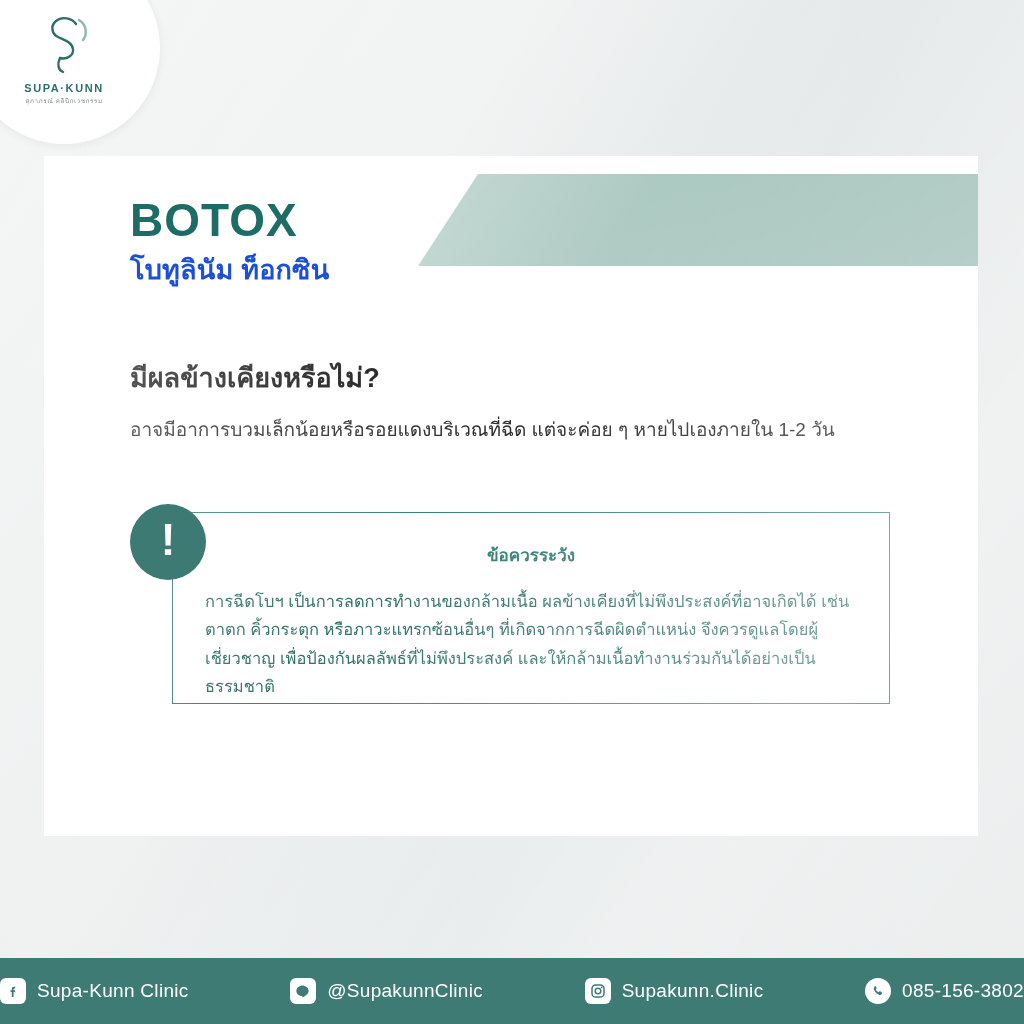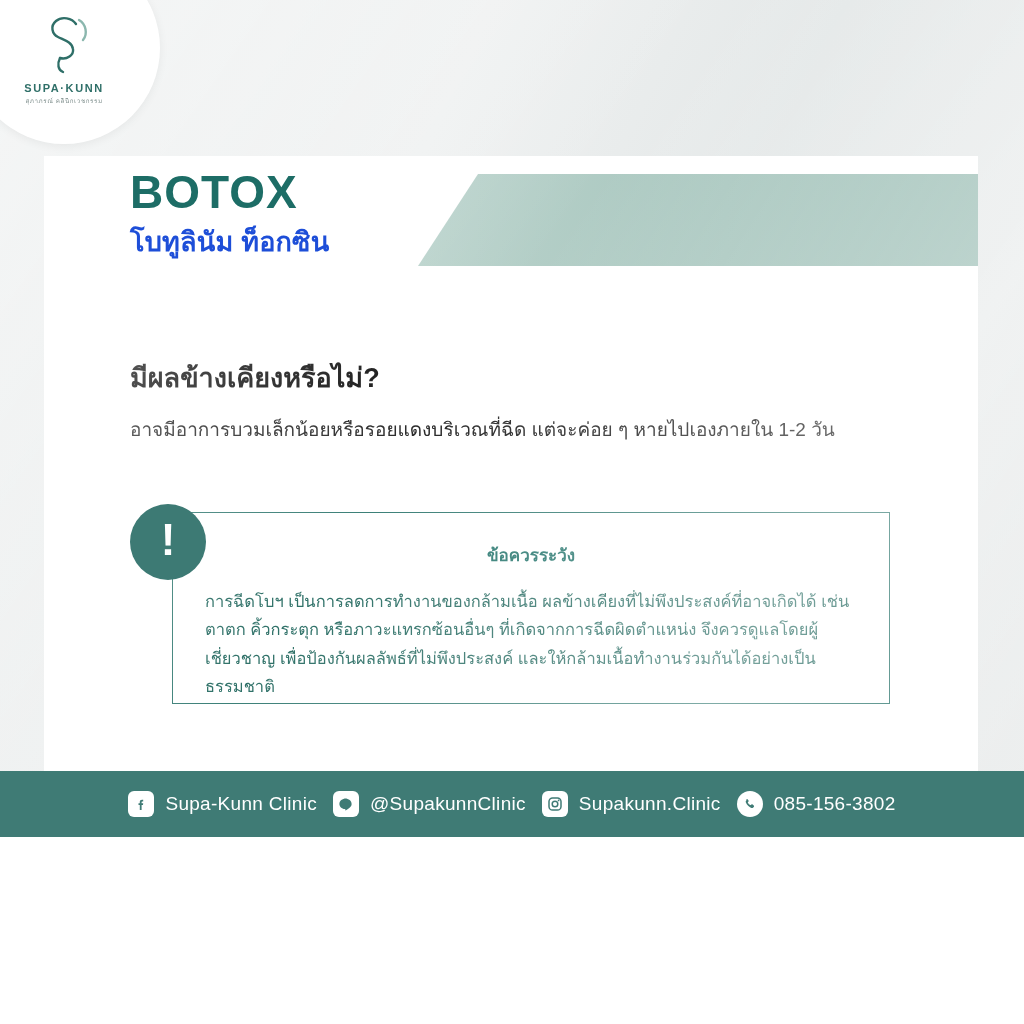--- a/index.html
+++ b/index.html
@@ -3,21 +3,21 @@
 <meta charset="utf-8">
 <style>
   * { box-sizing: border-box; margin: 0; padding: 0; }
   html, body {
     width: 1024px; height: 1024px;
     font-family: "Liberation Sans", sans-serif;
     overflow: hidden;
   }
   .poster {
     position: relative;
-    width: 1024px; height: 837px;
+    width: 1024px; height: 1024px;
     background: linear-gradient(115deg, #e9ecec 0%, #eff1f1 35%, #e4e8e8 60%, #eceeee 100%);
   }
   
   .poster::after {
     content: "";
     position: absolute; inset: 0;
     background: linear-gradient(125deg, rgba(255,255,255,0.55) 0%, rgba(255,255,255,0) 45%, rgba(255,255,255,0.35) 75%, rgba(255,255,255,0) 100%);
     pointer-events: none;
   }
 
@@ -64,21 +64,21 @@
     overflow: hidden;
   }
   .band-shape {
     position: absolute;
     right: 0; top: 0;
     width: 560px; height: 92px;
   }
 
   .title-wrap {
     position: absolute;
-    left: 86px; top: 12px;
+    left: 86px; top: 40px;
     z-index: 3;
   }
   .title-en {
     font-size: 46px; font-weight: 700; letter-spacing: 1px;
     color: #1d6d66; line-height: 1.05;
   }
   .title-th {
     margin-top: 4px;
     font-size: 27px; font-weight: 700;
     color: #1d4ed8; letter-spacing: 0.2px;
@@ -132,21 +132,21 @@
     color: #ffffff; font-size: 44px; font-weight: 700; line-height: 1;
     margin-top: -4px;
   }
 
   
   .footer {
     position: absolute;
     left: 0; bottom: 0;
     width: 1024px; height: 66px;
     background: #3f7b75;
-    display: flex; align-items: center; justify-content: center;
+    display: flex; align-items: center; justify-content: space-between;
     gap: 16px;
     z-index: 6;
   }
   .f-item { display: flex; align-items: center; gap: 11px; }
   .f-label { color: #ffffff; font-size: 19px; letter-spacing: 0.3px; }
   .f-ico {
     width: 26px; height: 26px; border-radius: 6px;
     background: #ffffff; color: #3f7b75;
     display: flex; align-items: center; justify-content: center;
     font-size: 15px; font-weight: 700; line-height: 1;

